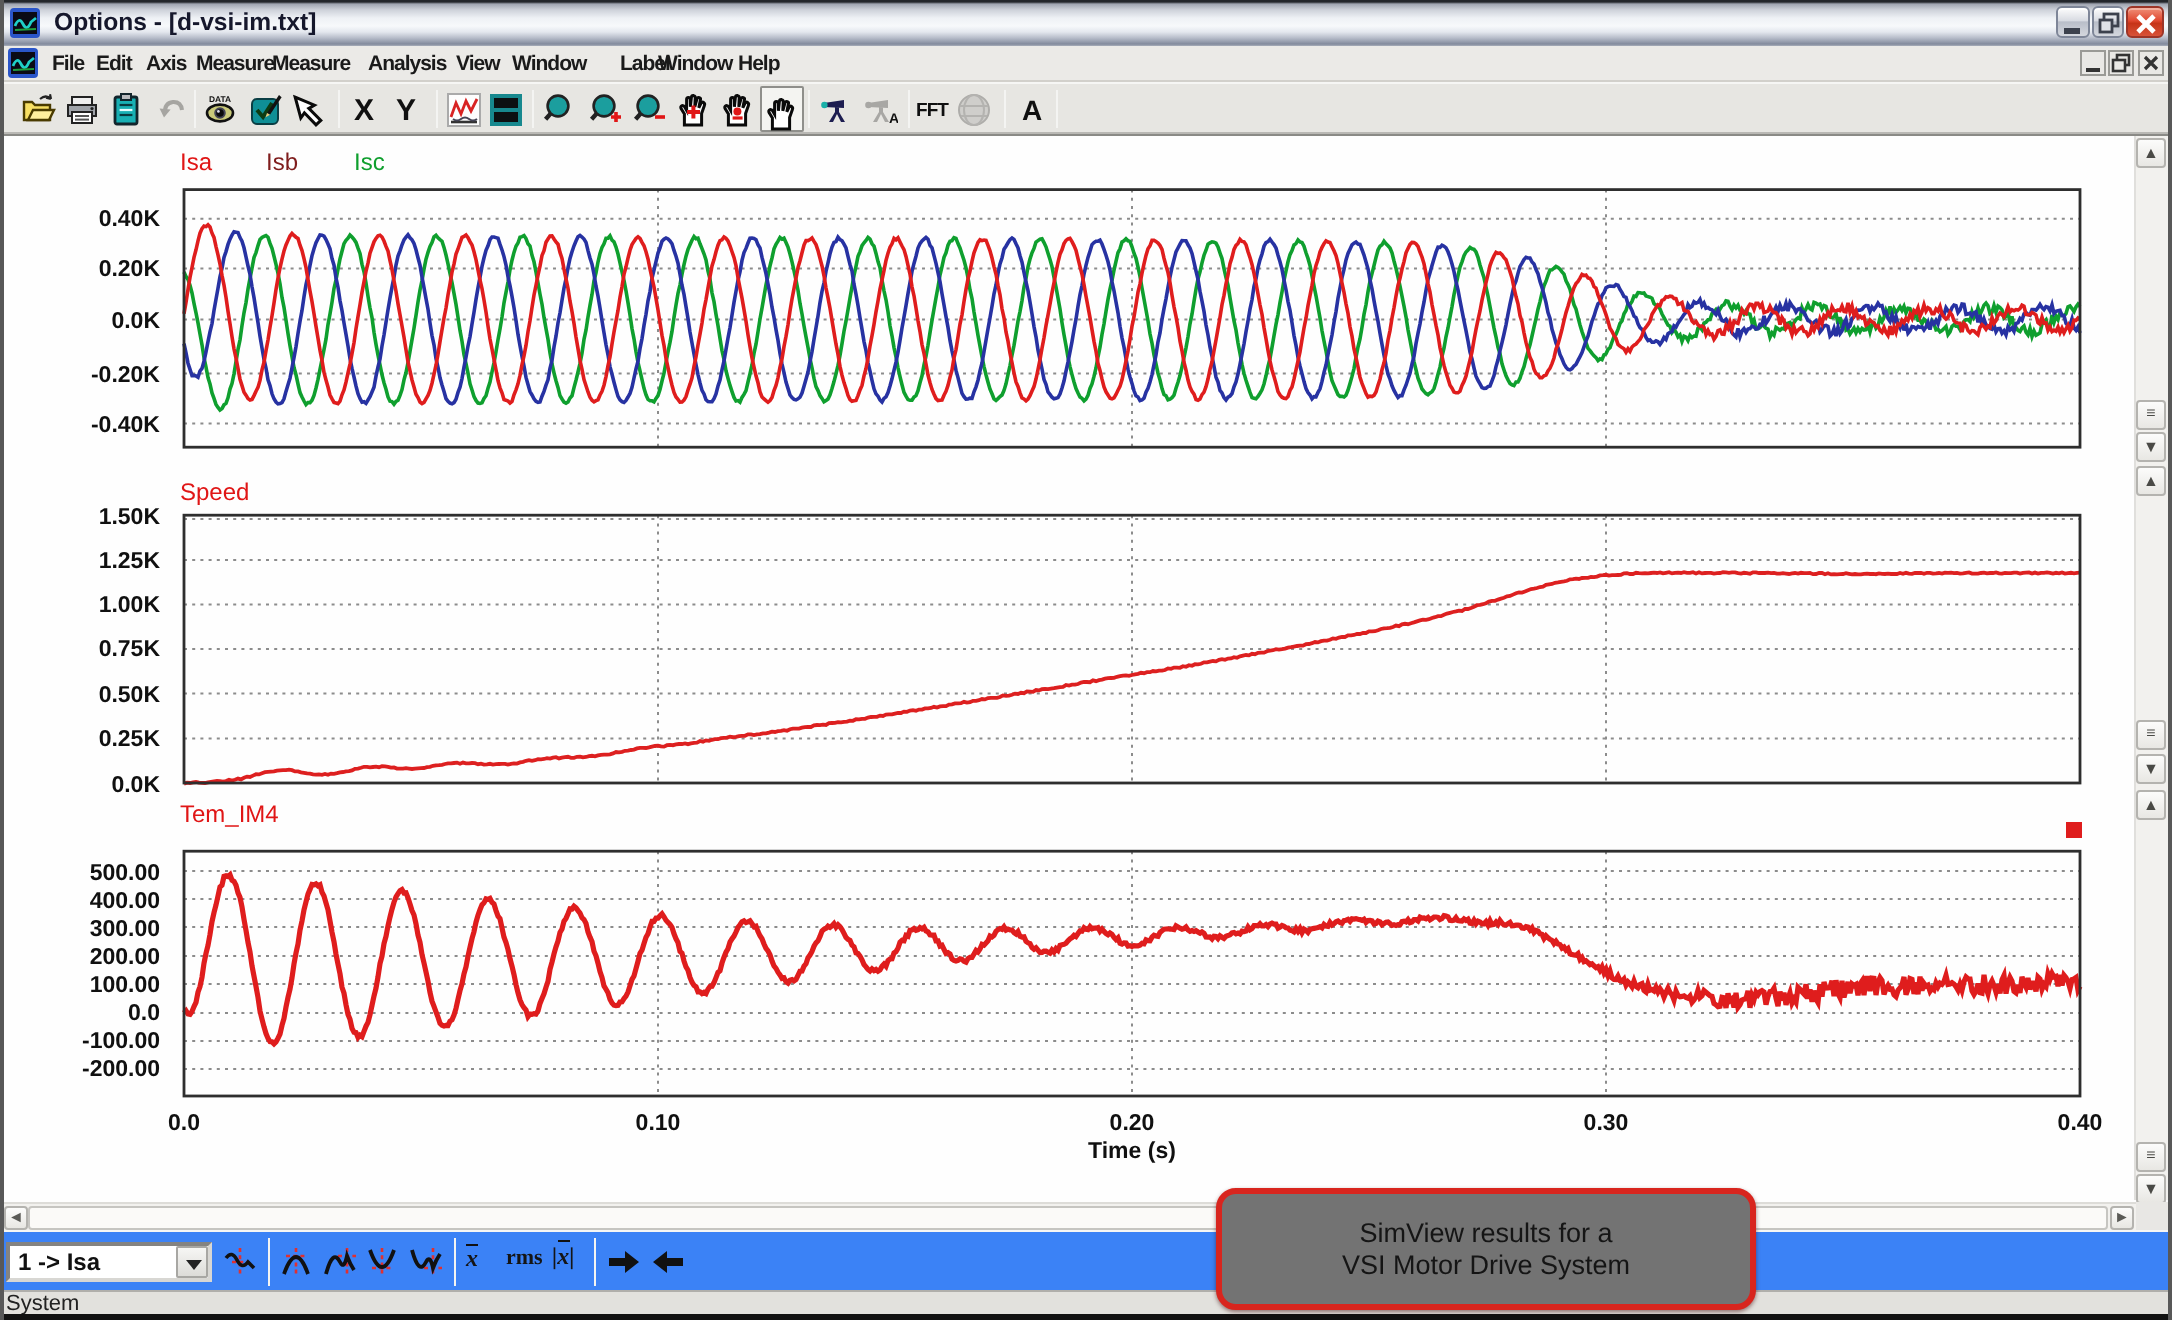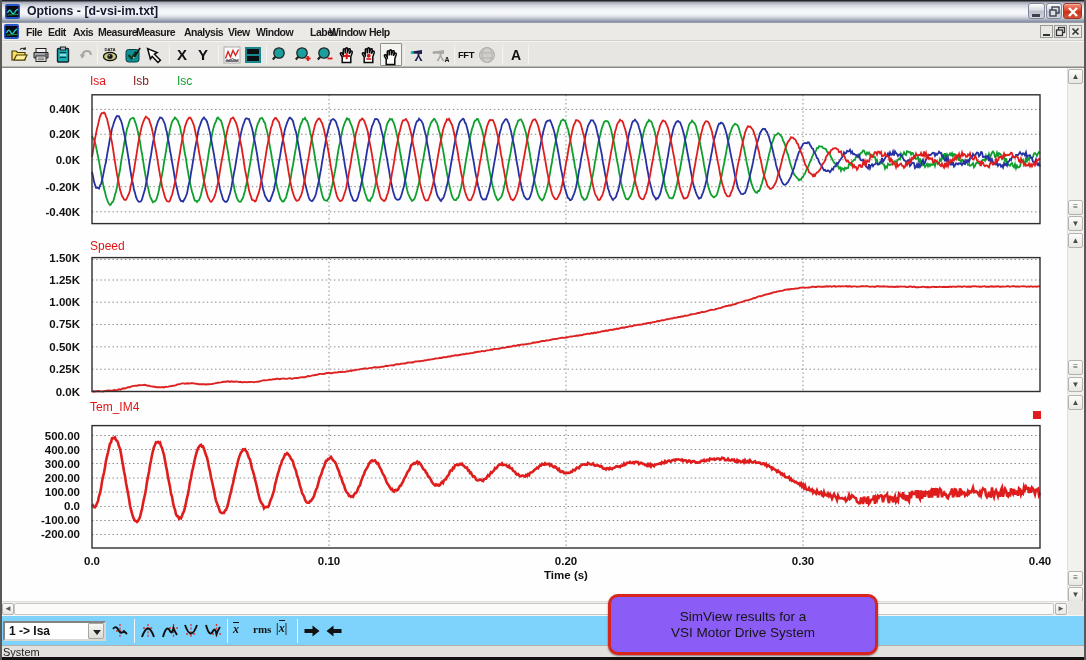--- a/index.html
+++ b/index.html
@@ -30,37 +30,37 @@
 .clab{position:absolute;font-size:12px;font-weight:400}
 
 #vscroll{left:1067px;top:68px;width:17px;height:532px;background:#f2f1ee;border-left:1px solid #e0dfdc}
 .sbtn{position:absolute;left:1px;width:15px;height:15px;border:1px solid #b4b3af;border-radius:2px;
  background:linear-gradient(#fcfcfb,#e8e7e3);color:#4a4a46;font-size:8px;text-align:center;line-height:13px;font-weight:700}
 #hscroll{left:0;top:601px;width:1068px;height:14px;background:#f2f1ee;border-top:1px solid #dddcd8}
 .hbtn{position:absolute;top:1px;width:12px;height:12px;border:1px solid #b4b3af;border-radius:2px;
  background:linear-gradient(#fcfcfb,#e8e7e3);color:#5a5a56;font-size:8px;text-align:center;line-height:10px}
 #hthumb{position:absolute;left:14px;top:1px;width:1040px;height:12px;border:1px solid #c6c5c1;border-radius:2px;background:#fbfaf8}
 
-#btoolbar{left:0;top:615px;width:1086px;height:30px;background:#7dd3fc;border-top:1px solid #f6f6f4}
+#btoolbar{left:0;top:615px;width:1086px;height:30px;background:#3b82f6;border-top:1px solid #f6f6f4}
 #combo{position:absolute;left:3px;top:5px;width:103px;height:20px;background:#fff;border:2px inset #d8d7d3}
 #combo .txt{position:absolute;left:4px;top:1px;font-size:12px;font-weight:700;color:#111}
 #combo .drop{position:absolute;right:0;top:0;width:16px;height:16px;background:linear-gradient(#f6f6f4,#dddcd8);border:1px solid #a8a7a3;border-radius:1px}
 #combo .drop:after{content:"";position:absolute;left:4px;top:6px;border:4px solid transparent;border-top:5px solid #222}
 .bsep{position:absolute;top:3px;width:1px;height:24px;background:#aeada9;border-right:1px solid #f4f4f2}
 .bicon{position:absolute;top:6px}
 .btxt{position:absolute;font-weight:700;color:#151515}
 
 #statusbar{left:0;top:645px;width:1086px;height:12px;background:#e2e1dd;border-top:1px solid #b0afab}
 #statusbar span{position:absolute;left:3px;top:0px;font-size:11px;color:#222}
 #blackfoot{left:0;top:657px;width:1086px;height:3px;background:#111}
 
 #lborder{left:0;top:0;width:2px;height:660px;background:#585858}
 #rborder{left:1084px;top:0;width:2px;height:660px;background:#585858}
 
-#callout{left:608px;top:594px;width:270px;height:61px;background:#8b5cf6;border:3px solid #d8251e;border-radius:10px;box-shadow:0 1px 2px rgba(60,0,0,.5)}
+#callout{left:608px;top:594px;width:270px;height:61px;background:#737373;border:3px solid #d8251e;border-radius:10px;box-shadow:0 1px 2px rgba(60,0,0,.5)}
 #callout div{width:100%;text-align:center;font-size:13.5px;color:#151515;line-height:16px;margin-top:12px}
 </style></head>
 <body>
 
 <div class="abs" id="titlebar"></div>
 <svg class="abs" id="title-ico" viewBox="0 0 15 15">
     <rect x="0" y="0" width="15" height="15" rx="2" fill="#2a55c8"></rect>
     <rect x="1.5" y="2" width="12" height="11" fill="#0a0a14"></rect>
     <path d="M2.5 9 Q4.5 4 6.5 8 T10.5 7 L13 5" stroke="#1fd0c8" stroke-width="1.4" fill="none"></path>
     <path d="M2.5 11 L13 10.5" stroke="#1f9f3f" stroke-width="1" fill="none"></path>

